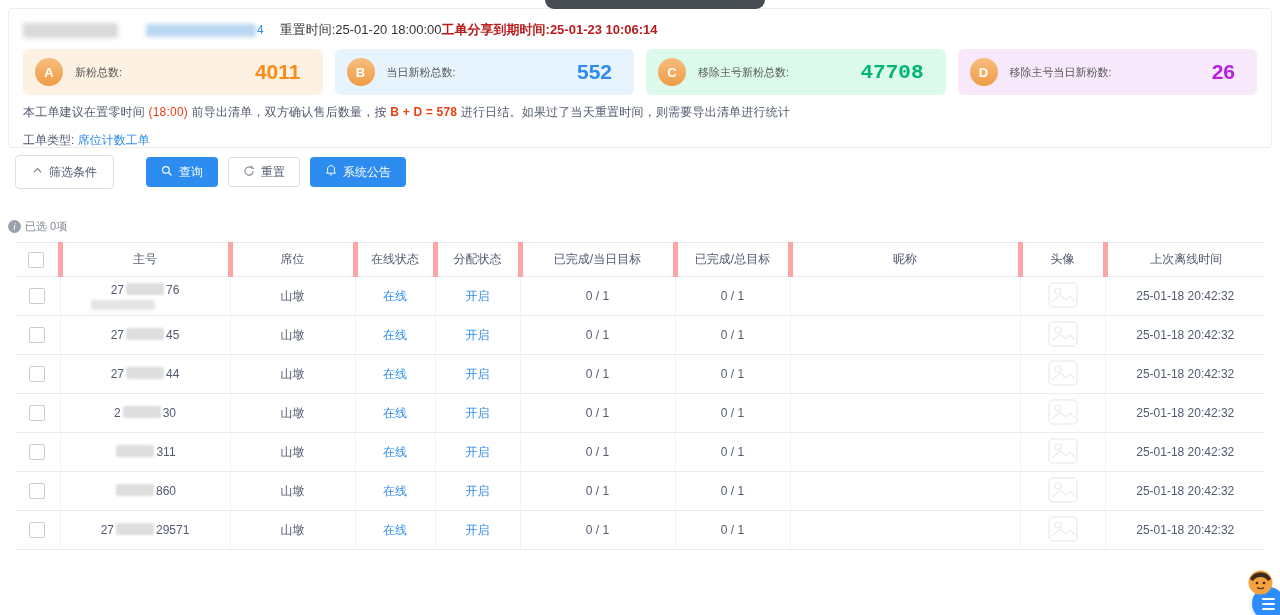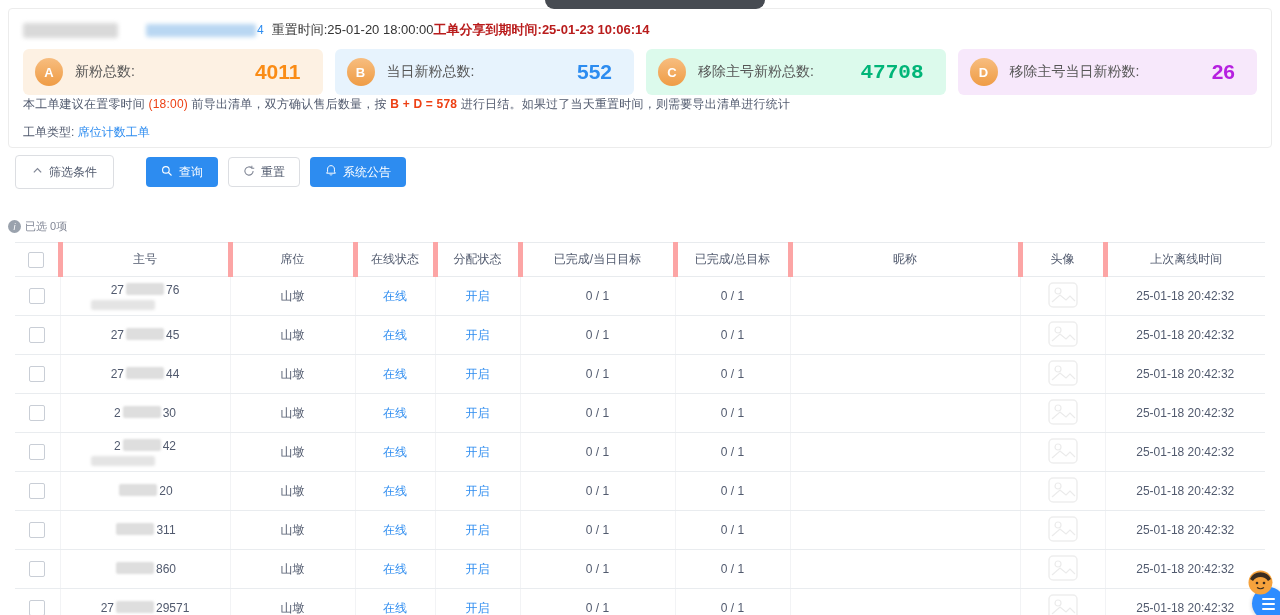--- a/index.html
+++ b/index.html
@@ -9,33 +9,33 @@
   }
   .notch{position:absolute;top:0;left:545px;width:220px;height:9px;background:#474b52;border-radius:0 0 10px 10px;z-index:6}
 
   
   .panel{position:absolute;top:8px;left:8px;width:1264px;height:140px;box-sizing:border-box;
          background:#fff;border:1px solid #ececec;border-radius:4px;padding:10px 14px 0 14px}
   .panel-header{display:flex;align-items:center;height:22px;font-size:13px}
   .mask-gray{width:95px;height:15px;background:#d9d9d9;border-radius:2px;filter:blur(2px)}
   .mask-blue{width:110px;height:13px;background:#b9d7f2;border-radius:2px;filter:blur(2px);margin-left:28px}
   .link-suffix{color:#2d8cf0;font-size:12px;margin:0 2px 0 1px}
-  .reset-time{margin-left:6px;color:#333;font-size:13px}
+  .reset-time{margin-left:14px;color:#333;font-size:13px}
   .share-expire{font-weight:bold;color:#b91c1c;font-size:13px}
 
   .cards{display:flex;gap:12px;margin-top:8px}
   .stat-card{flex:1;height:46px;border-radius:6px;display:flex;align-items:center;
              padding:0 22px 0 12px;box-sizing:border-box}
   .badge{width:28px;height:28px;border-radius:50%;flex:0 0 28px;
          background:linear-gradient(180deg,#f7bd7f,#ef9c45);color:#fff;font-weight:bold;
          display:flex;align-items:center;justify-content:center;font-size:13px;margin-right:12px}
-  .card-label{font-size:14px;color:#555}
+  .card-label{font-size:11px;color:#555}
   .card-value{margin-left:auto;font-size:21px;font-weight:bold}
 
-  .notice{margin-top:1px;font-size:12px;color:#515a6e;letter-spacing:.2px}
+  .notice{margin-top:9px;font-size:12px;color:#515a6e;letter-spacing:.2px}
   .red{color:#ed4014}
   .red-bold{color:#ed4014;font-weight:bold}
   .type-line{margin-top:11px;font-size:12px;color:#515a6e}
   .link{color:#2d8cf0}
 
   
   .toolbar{position:absolute;top:155px;left:15px;display:flex;align-items:center}
   .btn{height:30px;border-radius:4px;font-size:12px;display:inline-flex;align-items:center;gap:6px;
        padding:0 14px;border:1px solid transparent;cursor:pointer;box-sizing:border-box;background:#fff;
        font-family:inherit}
@@ -262,57 +262,20 @@
           <td><svg class="avatar-ph" width="30" height="26" viewBox="0 0 30 26">
               <rect x="1" y="1" width="28" height="24" rx="4" fill="none" stroke="#ececec" stroke-width="1.5"></rect>
               <circle cx="10" cy="9" r="3" fill="none" stroke="#e9e9e9" stroke-width="1.2"></circle>
               <path d="M4 20 L12 13 L18 18 L22 14 L27 19" fill="none" stroke="#e9e9e9" stroke-width="1.2"></path>
             </svg></td>
           <td>25-01-18 20:42:32</td>
         </tr>
         <tr>
           <td><span class="cb"></span></td>
           <td>
-            <div>2<span class="blur-num"></span>42</div>
-            <div class="sub-blur"></div>
-          </td>
-          <td>山墩</td>
-          <td class="status">在线</td>
-          <td class="status">开启</td>
-          <td>0 / 1</td>
-          <td>0 / 1</td>
-          <td></td>
-          <td><svg class="avatar-ph" width="30" height="26" viewBox="0 0 30 26">
-              <rect x="1" y="1" width="28" height="24" rx="4" fill="none" stroke="#ececec" stroke-width="1.5"></rect>
-              <circle cx="10" cy="9" r="3" fill="none" stroke="#e9e9e9" stroke-width="1.2"></circle>
-              <path d="M4 20 L12 13 L18 18 L22 14 L27 19" fill="none" stroke="#e9e9e9" stroke-width="1.2"></path>
-            </svg></td>
-          <td>25-01-18 20:42:32</td>
-        </tr>
-        <tr>
-          <td><span class="cb"></span></td>
-          <td>
-            <div><span class="blur-num"></span>20</div>
-          </td>
-          <td>山墩</td>
-          <td class="status">在线</td>
-          <td class="status">开启</td>
-          <td>0 / 1</td>
-          <td>0 / 1</td>
-          <td></td>
-          <td><svg class="avatar-ph" width="30" height="26" viewBox="0 0 30 26">
-              <rect x="1" y="1" width="28" height="24" rx="4" fill="none" stroke="#ececec" stroke-width="1.5"></rect>
-              <circle cx="10" cy="9" r="3" fill="none" stroke="#e9e9e9" stroke-width="1.2"></circle>
-              <path d="M4 20 L12 13 L18 18 L22 14 L27 19" fill="none" stroke="#e9e9e9" stroke-width="1.2"></path>
-            </svg></td>
-          <td>25-01-18 20:42:32</td>
-        </tr>
-        <tr>
-          <td><span class="cb"></span></td>
-          <td>
             <div><span class="blur-num"></span>311</div>
           </td>
           <td>山墩</td>
           <td class="status">在线</td>
           <td class="status">开启</td>
           <td>0 / 1</td>
           <td>0 / 1</td>
           <td></td>
           <td><svg class="avatar-ph" width="30" height="26" viewBox="0 0 30 26">
               <rect x="1" y="1" width="28" height="24" rx="4" fill="none" stroke="#ececec" stroke-width="1.5"></rect>

